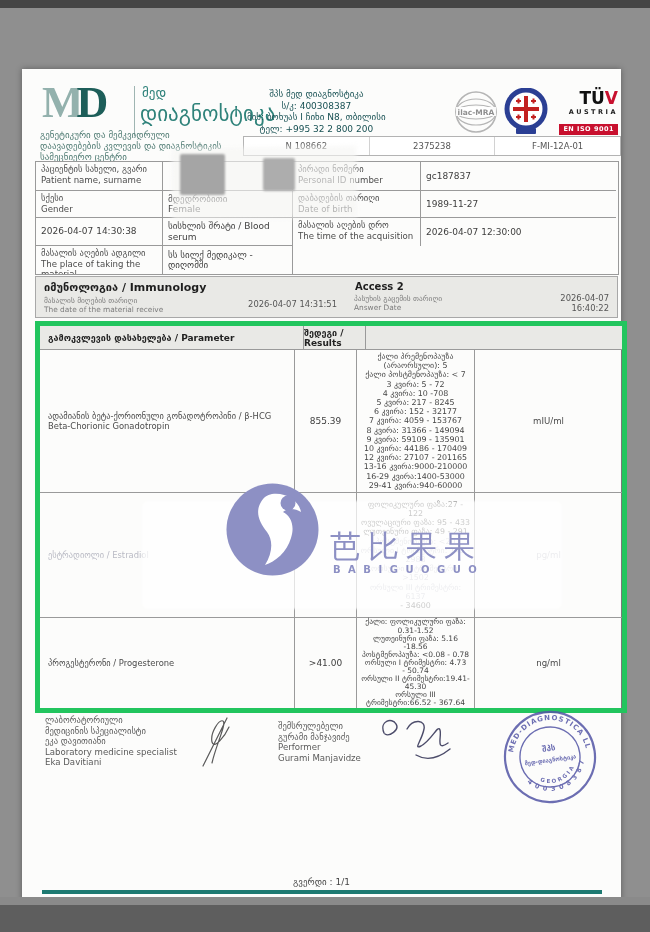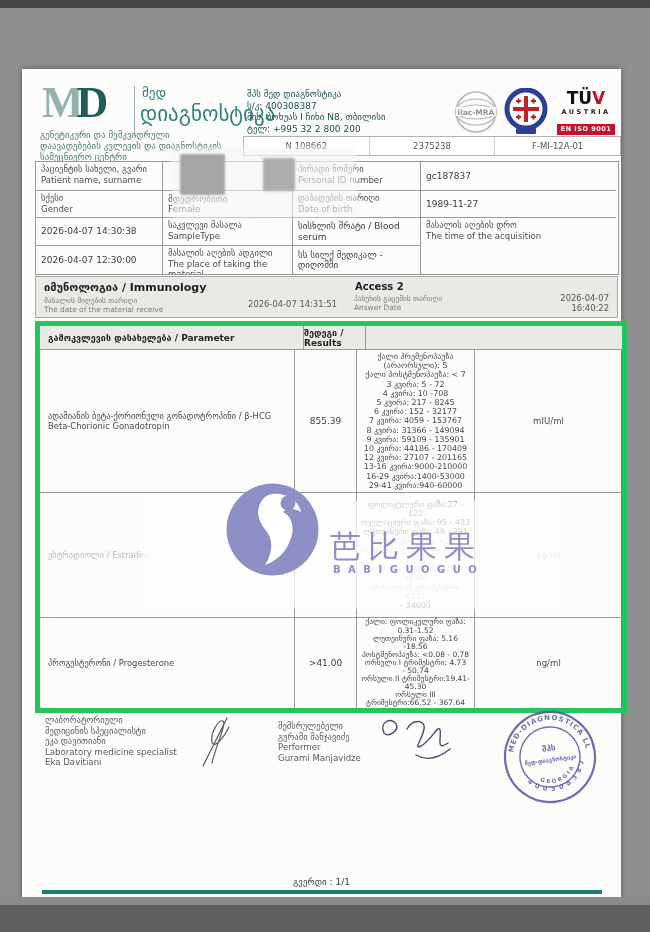--- a/index.html
+++ b/index.html
@@ -12,25 +12,25 @@
     box-shadow:0 0 6px rgba(0,0,0,.35);margin-top:44px;}
   
   .brand-md{position:absolute;left:20px;top:8px;font-family:"Liberation Serif","DejaVu Serif",serif;
     font-size:44px;font-weight:bold;letter-spacing:-7px;}
   .brand-md .m{color:#93b1ad;}
   .brand-md .d{color:#1d5e59;}
   .brand-sep{position:absolute;left:112px;top:17px;width:1px;height:50px;background:#9fb5b2;}
   .brand-small{position:absolute;left:120px;top:16px;font-size:13px;color:#2e827a;}
   .brand-large{position:absolute;left:118px;top:33px;font-size:21px;color:#2e827a;font-weight:500;}
   .subtitle{position:absolute;left:18px;top:61px;font-size:9px;line-height:11px;color:#4e7a72;width:205px;}
-  .contact{position:absolute;left:225px;top:20px;font-size:9px;line-height:11.5px;color:#175053;font-weight:500;}
+  .contact{position:absolute;left:225px;top:20px;font-size:9px;line-height:11.5px;color:#175053;font-weight:500;text-align:center;}
   
   .ilac{position:absolute;left:432px;top:21px;width:44px;height:44px;}
   .geo-badge{position:absolute;left:482px;top:19px;width:44px;height:48px;}
-  .tuv{position:absolute;left:532px;top:21px;width:64px;text-align:center;}
+  .tuv{position:absolute;left:532px;top:21px;width:64px;text-align:right;}
   .tuv-top{font-size:17px;font-weight:900;color:#111;letter-spacing:0;line-height:17px;}
   .tuv-top .v{color:#c8102e;}
   .tuv-sub{font-size:6.5px;font-weight:bold;letter-spacing:2.5px;color:#222;margin-top:1px;}
   .tuv-iso{display:inline-block;margin-top:2px;background:#c8102e;color:#fff;font-size:6.5px;font-weight:bold;
     padding:1.5px 4px;letter-spacing:.5px;}
   .docnums{position:absolute;left:221px;top:67px;width:376px;height:18px;border:1px solid #b3b3b3;
     display:flex;background:#fff;}
   .docnum-cell{flex:1;display:flex;align-items:center;justify-content:center;font-size:8.5px;color:#555;}
   .docnum-cell + .docnum-cell{border-left:1px solid #d2d2d2;}
   
@@ -215,24 +215,20 @@
             <span>1989-11-27</span>
           </div>
       </div>
 
       <div class="pcell">
         <div class="pvalue">
             <span>2026-04-07 14:30:38</span>
           </div>
       </div>
       <div class="pcell">
-        <div class="plabel">საკვლევი მასალა</div>
-        <div class="plabel">SampleType</div>
-      </div>
-      <div class="pcell">
         <div class="pvalue">
             <span>სისხლის შრატი / Blood</span>
             <span>serum</span>
           </div>
       </div>
 
       <div class="pcell prow-last">
         <div class="plabel">მასალის აღების დრო</div>
         <div class="plabel">The time of the acquisition</div>
       </div>

